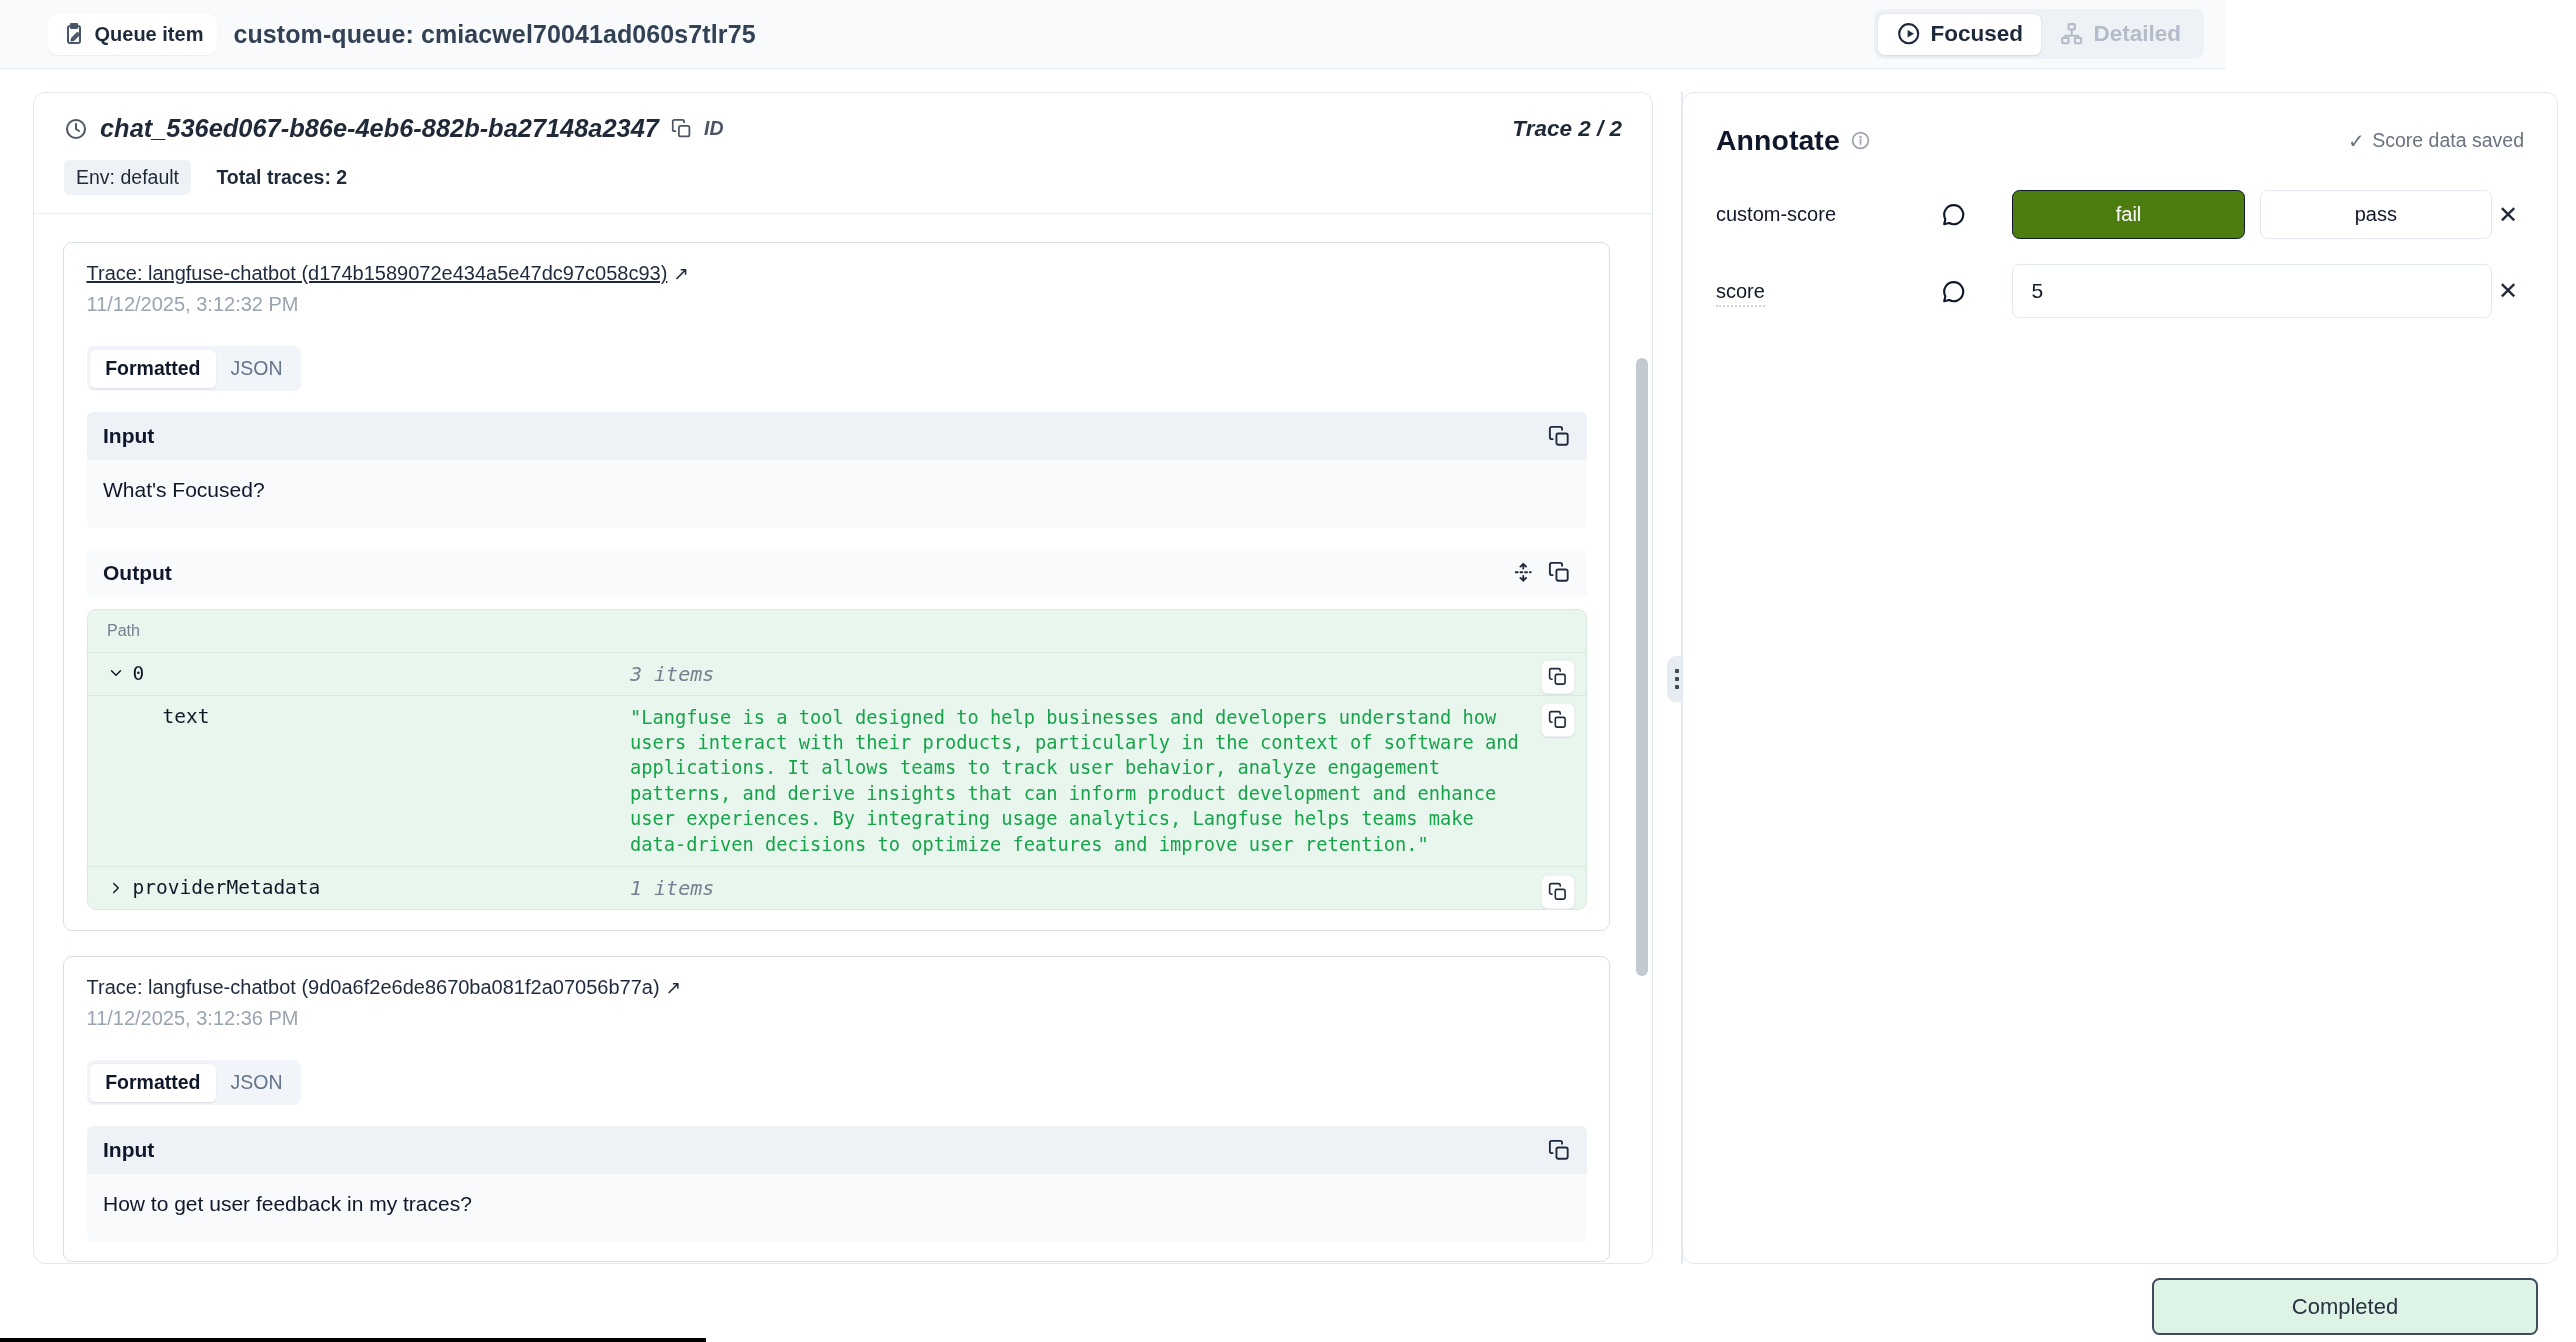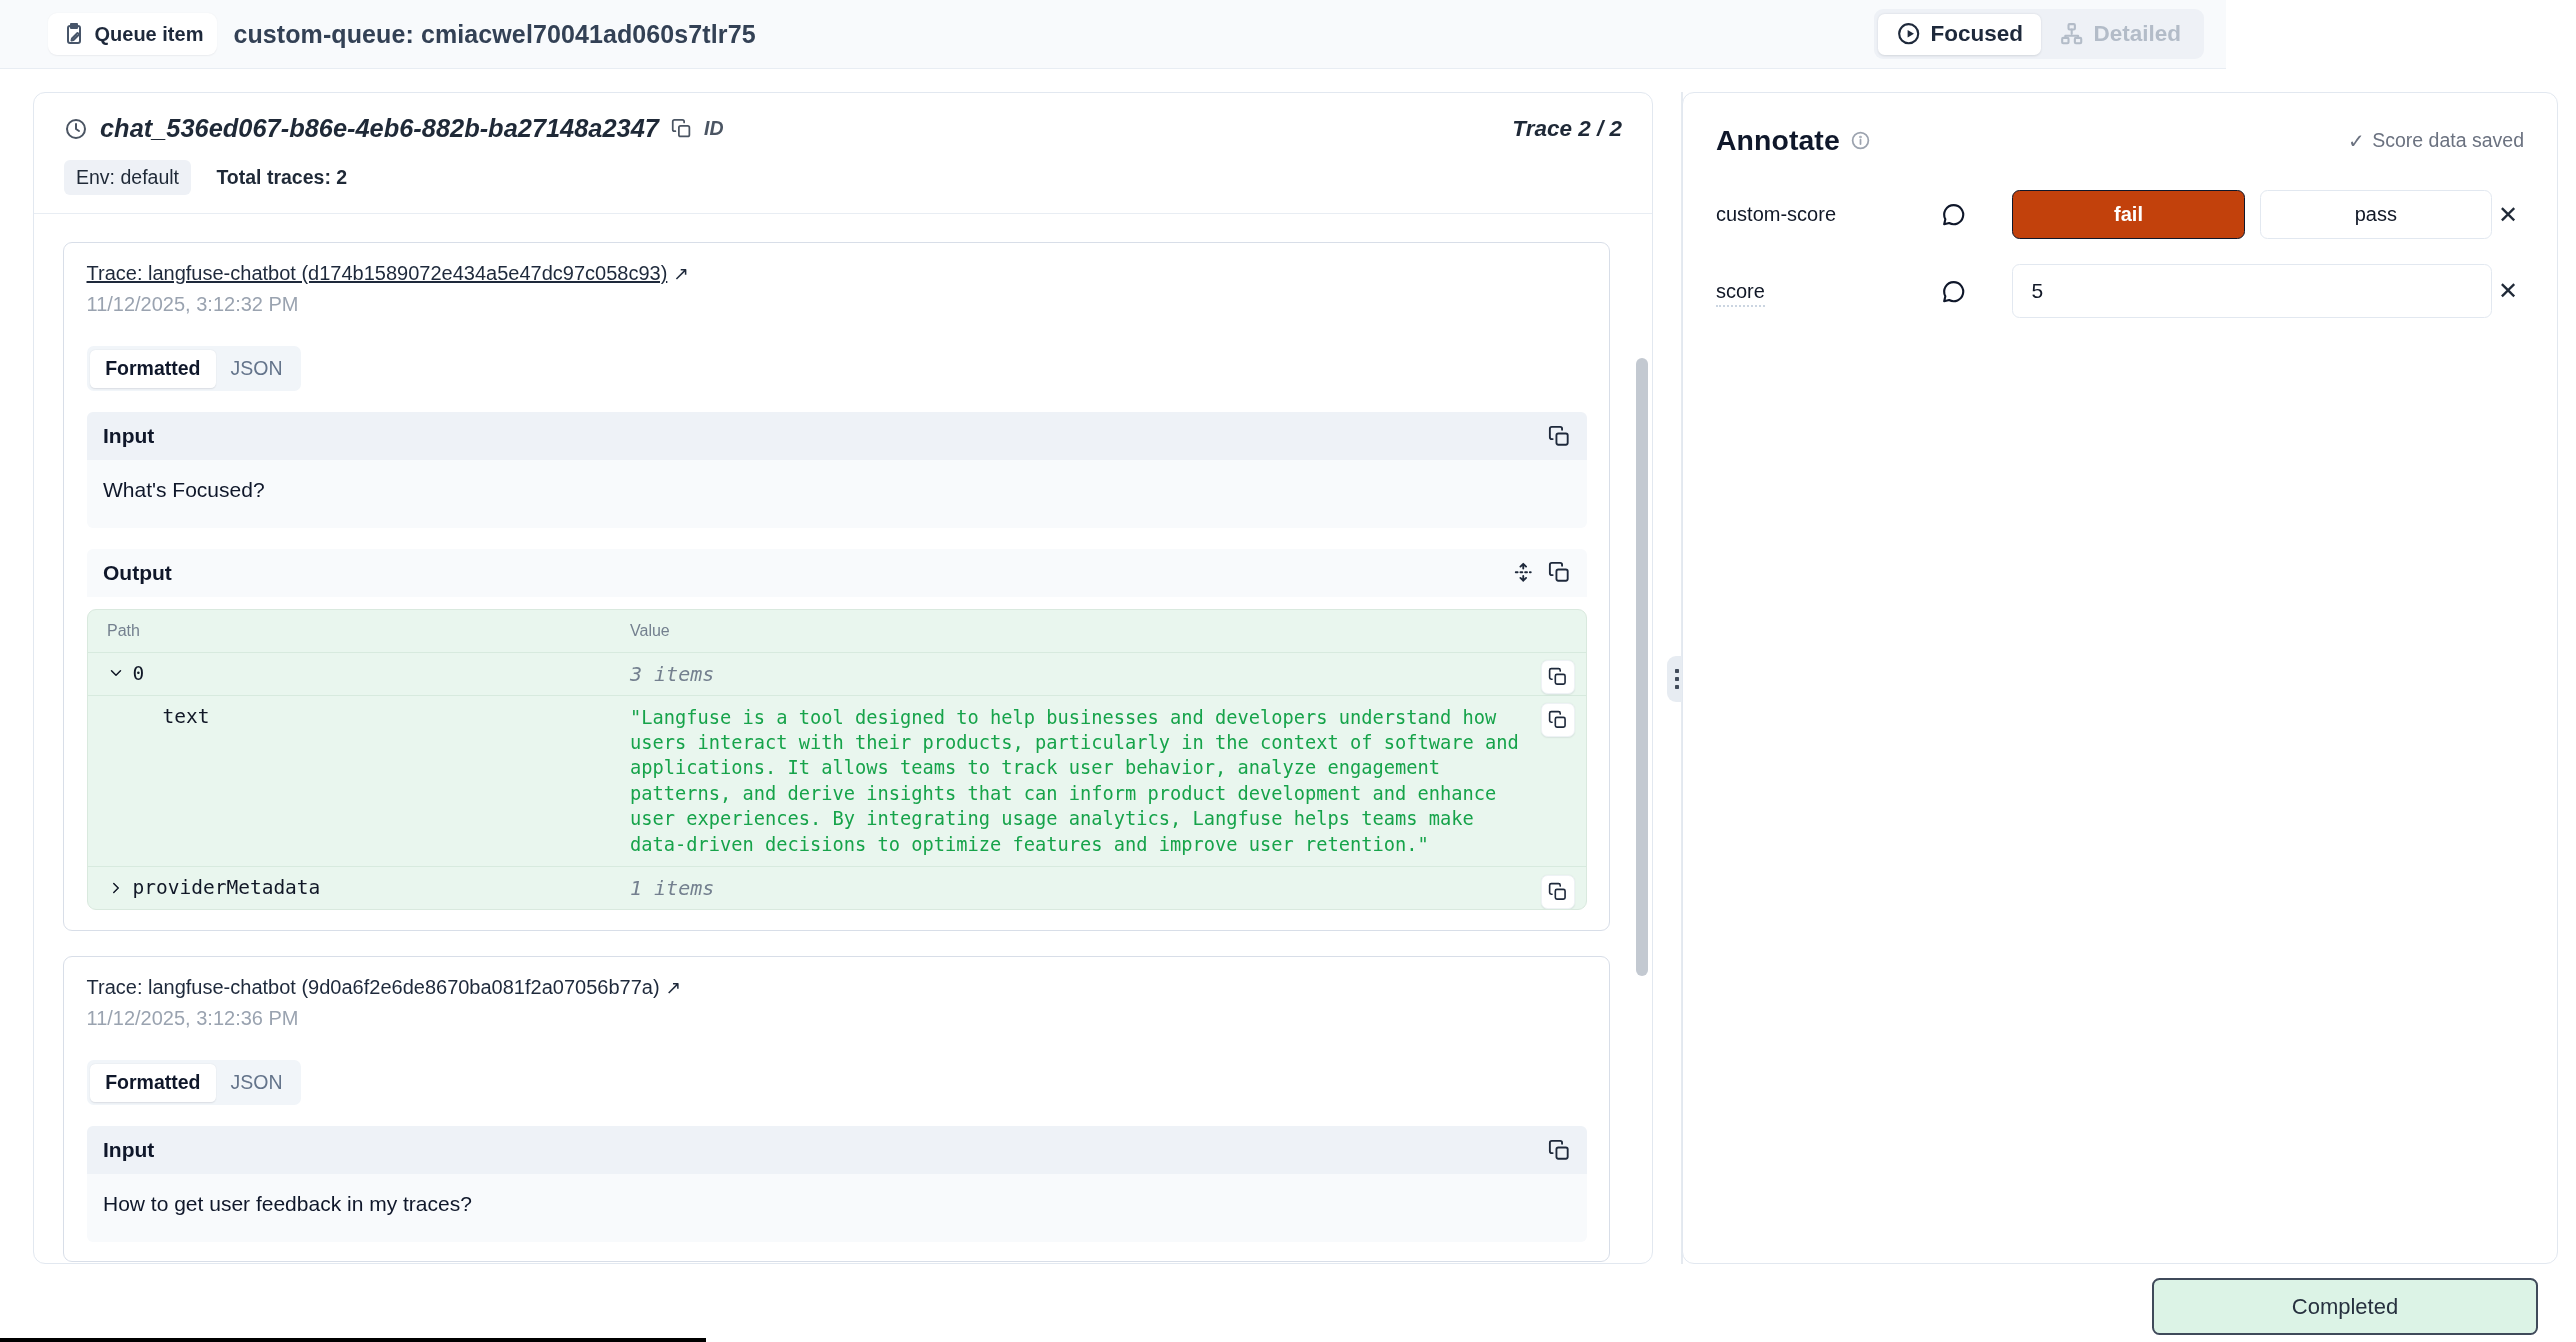--- a/index.html
+++ b/index.html
@@ -87,21 +87,21 @@
   .saved-status { margin-left:auto; display:flex; align-items:center; gap:7.5px; font-size:19.5px; color:#6b7280; padding-top:4.5px; }
   .saved-check { font-size:20px; color:#6b7280; }
   .score-row { display:flex; align-items:center; margin-top:33px; }
   .score-row + .score-row { margin-top:25.4px; }
   .score-label { flex:0 0 225px; font-size:20px; color:#111827; }
   .score-label .dotted { border-bottom:2.2px dotted #cbd5e1; padding-bottom:3px; }
   .comment-btn { background:none; border:none; cursor:pointer; margin-right:46px; display:flex; }
   .comment-btn svg { width:25.4px; height:25.4px; stroke:#0f172a; }
   .score-controls { width:488px; display:flex; gap:15px; }
   .opt-btn { flex:1; height:49px; border-radius:7.5px; font-size:20px; cursor:pointer; font-family:"Liberation Sans", sans-serif; }
-  .opt-btn.selected { background:#c2410c; color:#ffffff; border:1.5px solid #0f172a;font-weight:bold; }
+  .opt-btn.selected { background:#4d7c0f; color:#ffffff; border:1.5px solid #0f172a; }
   .opt-btn.unselected { background:#ffffff; color:#111827; border:1.5px solid #e2e8f0; }
   .score-input { width:488px; height:54px; border:1.5px solid #e2e8f0; border-radius:7.5px; font-size:21px; color:#111827; padding:0 18px; font-family:"Liberation Sans", sans-serif; outline:none; background:#ffffff; }
   .del-btn { margin-left:auto; background:none; border:none; font-size:24px; color:#1f2937; cursor:pointer; padding:3px 6px; }
 
   .completed-btn { position:absolute; left:2152px; top:1278px; width:386px; height:57px; background:#dcf3e6; border:2.2px solid #3f4a5a; border-radius:7.5px; font-size:22px; color:#27313f; font-family:"Liberation Sans", sans-serif; cursor:pointer; }
   .taskbar-edge { position:absolute; left:0; top:1338px; width:706px; height:4.5px; background:#000000; }
 </style>
 </head>
 <body>
 
@@ -202,21 +202,20 @@
                   <rect x="9" y="9" width="12" height="12" rx="2"></rect>
                   <path d="M5 15H4a2 2 0 0 1-2-2V4a2 2 0 0 1 2-2h9a2 2 0 0 1 2 2v1"></path>
                 </svg>
               </button>
           </span>
         </div>
 
         <div class="tbl">
           <div class="tbl-row tbl-head">
             <div class="cell-path head">Path</div>
-            <div class="cell-value head">Value</div>
           </div>
           <div class="tbl-row">
             <div class="cell-path">
               <svg class="chev" viewBox="0 0 24 24" fill="none" stroke-width="2" stroke-linecap="round" stroke-linejoin="round">
                   <path d="M6 9l6 6 6-6"></path>
                 </svg>
               <span>0</span>
             </div>
             <div class="cell-value val-items">3 items</div>
             <button class="row-copy">

